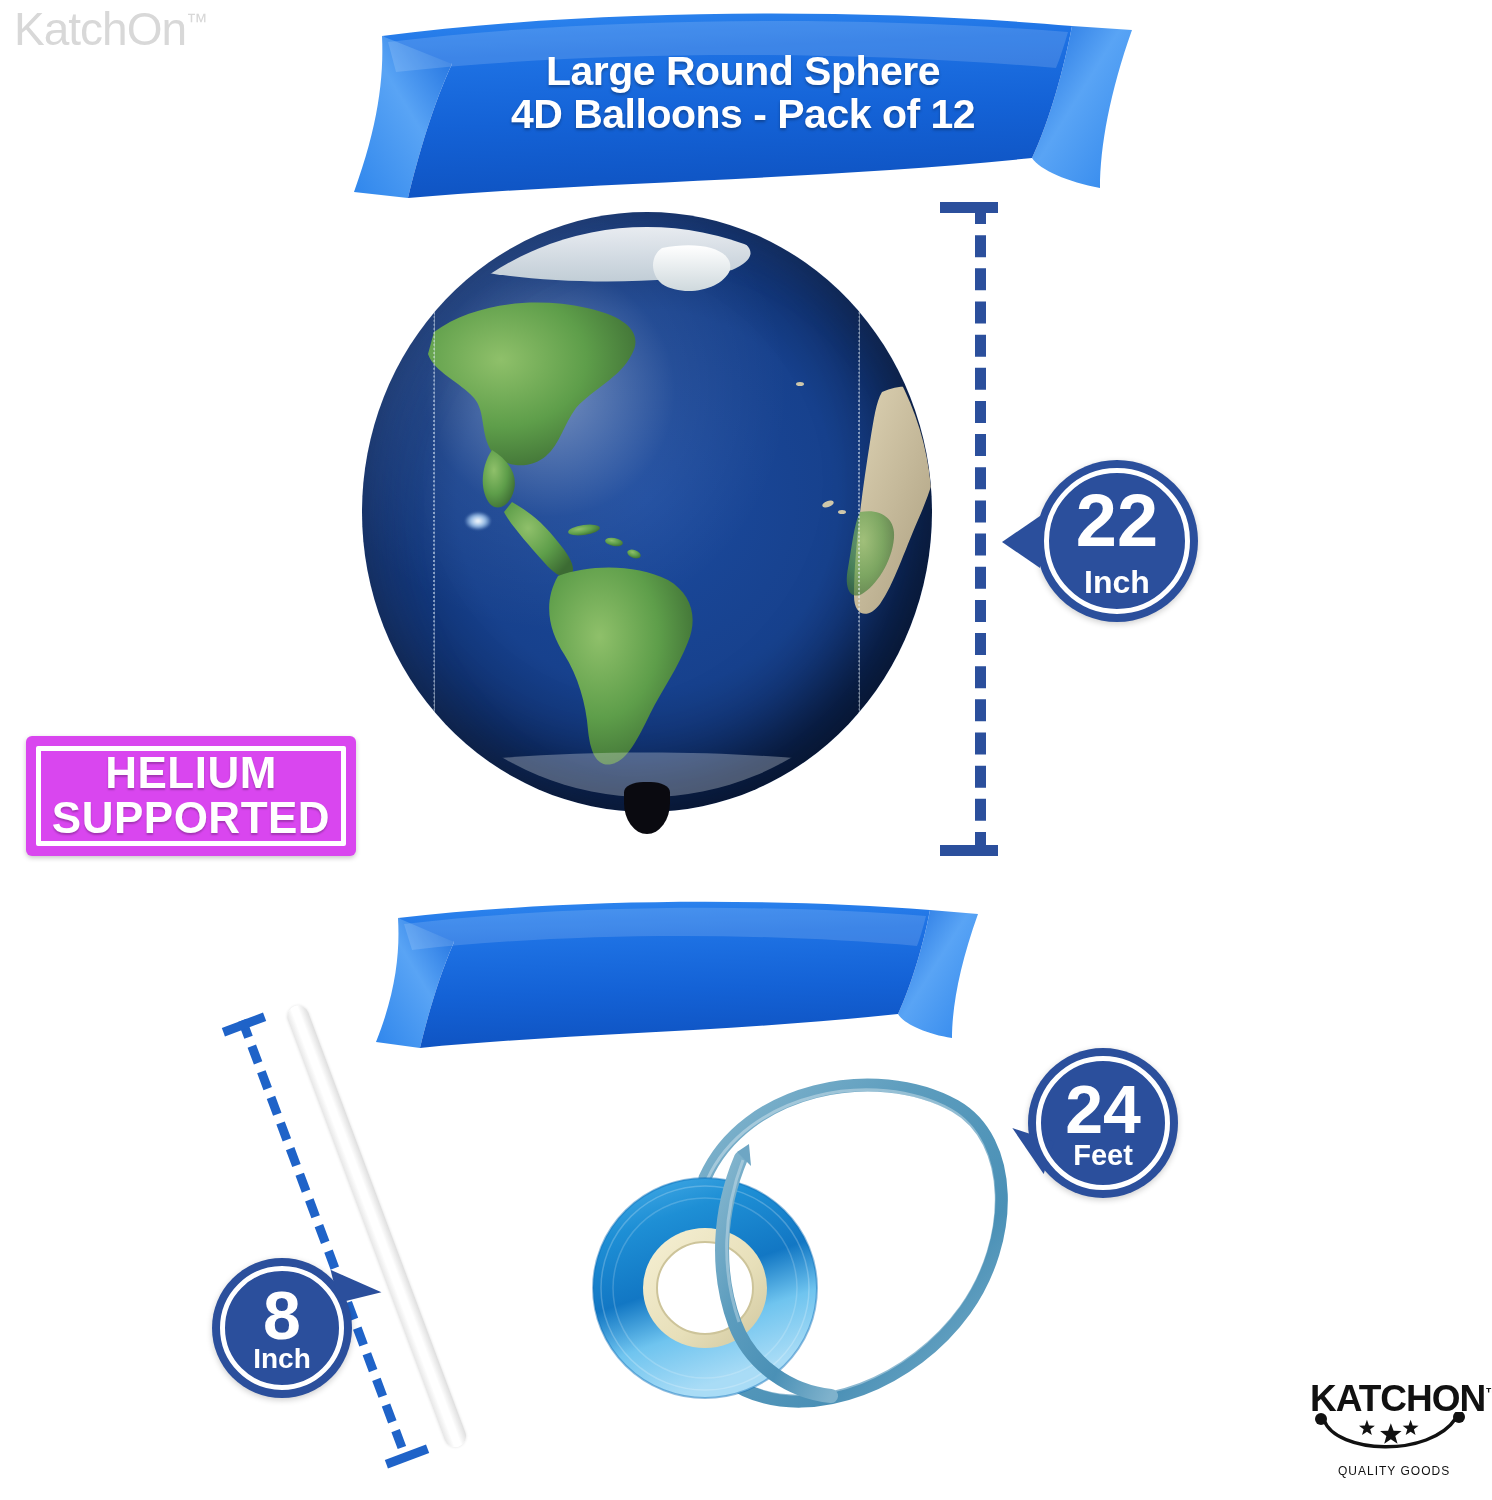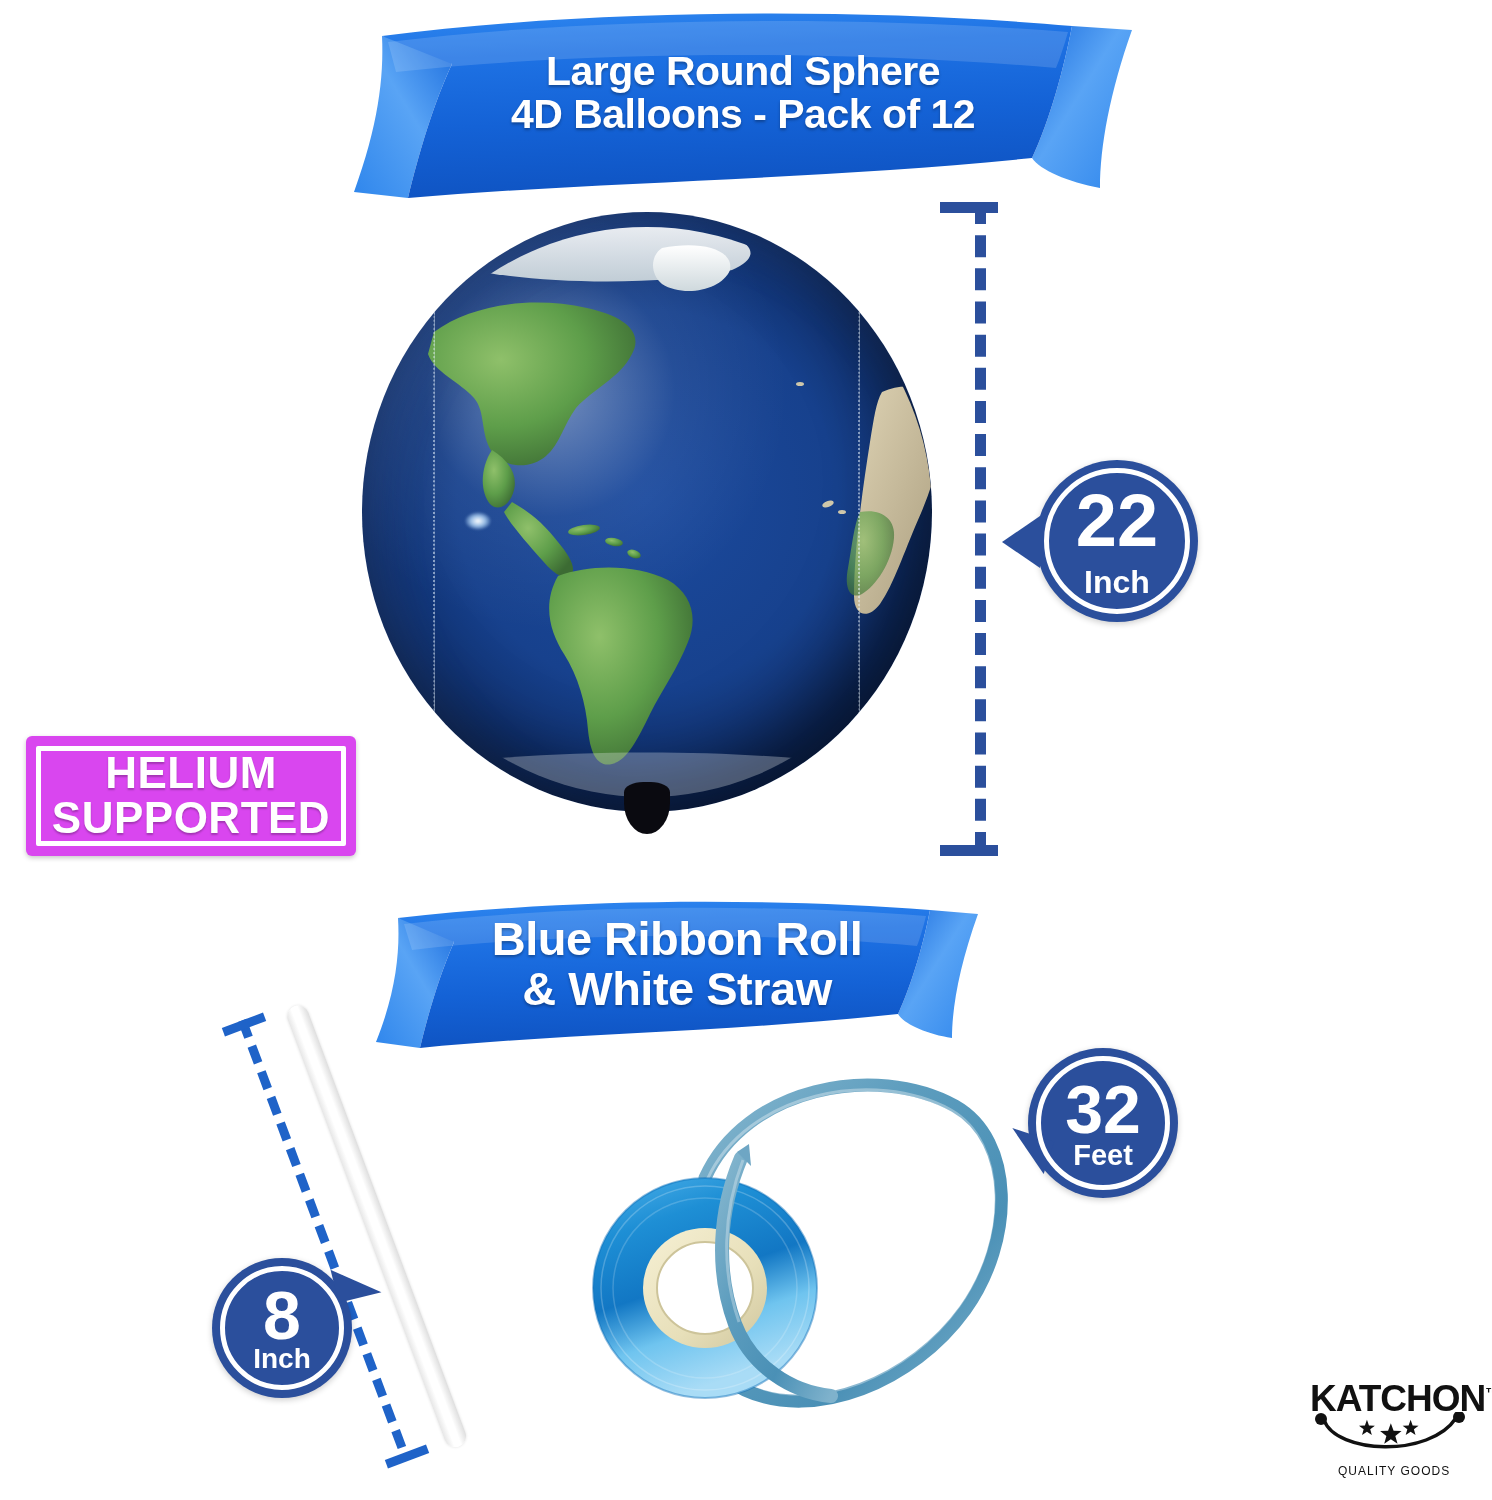--- a/index.html
+++ b/index.html
@@ -300,20 +300,21 @@
     color: #111111;
     letter-spacing: 1px;
     white-space: nowrap;
   }
 </style>
 </head>
 <body>
 
 <div id="stage">
 
+  <div id="watermark"><span>KatchOn</span><span class="tm">™</span></div>
 
   <div class="banner" id="banner-top">
     <svg width="790" height="200" viewBox="0 0 790 200">
       <defs>
         <linearGradient id="bgTop" x1="0" y1="0" x2="0.15" y2="1">
           <stop offset="0%" stop-color="#2e86ef"></stop>
           <stop offset="25%" stop-color="#1e72e4"></stop>
           <stop offset="62%" stop-color="#1462d6"></stop>
           <stop offset="100%" stop-color="#0f54c3"></stop>
         </linearGradient>
@@ -442,22 +443,20 @@
           <stop offset="0%" stop-color="#1d6ede"></stop>
           <stop offset="45%" stop-color="#59a4f5"></stop>
           <stop offset="100%" stop-color="#2f86ec"></stop>
         </linearGradient>
       </defs>
       <path d="M4 146 C 24 96, 28 56, 26 22 C 52 28, 76 38, 82 46 C 68 78, 56 118, 48 152 Z" fill="url(#foldBotL)"></path>
       <path d="M606 18 C 588 68, 580 110, 580 142 C 554 138, 532 128, 526 118 C 540 88, 552 46, 558 14 Z" fill="url(#foldBotR)"></path>
       <path d="M26 22 C 200 2, 400 2, 558 14 C 552 46, 540 88, 526 118 C 360 136, 186 138, 48 152 C 56 118, 68 78, 82 46 Z" fill="url(#bgBot)"></path>
       <path d="M32 28 C 200 8, 400 8, 554 20 C 551 32, 548 42, 545 50 C 390 36, 198 36, 40 54 Z" fill="#ffffff" opacity="0.14"></path>
     </svg>
-    <div class="banner-text">Blue Ribbon Roll
-&amp; White Straw</div>
   </div>
 
   <div id="straw"></div>
   <div id="measure-diagonal"></div>
   <div class="tick-cap-d" id="tick-d-top"></div>
   <div class="tick-cap-d" id="tick-d-bottom"></div>
 
   <div class="size-badge" id="badge-8">
     <div class="badge-pointer" id="badge-8-pointer"></div>
     <div class="ring"></div>
@@ -506,21 +505,21 @@
       <path d="M196 118 C 174 170, 170 230, 190 284 C 206 326, 246 352, 286 356" fill="none" stroke="url(#ribbonArc)" stroke-width="14" stroke-linecap="round"></path>
       <path d="M198 120 C 178 172, 176 230, 194 282" fill="none" stroke="#ffffff" stroke-width="3" opacity="0.30"></path>
 
       <path d="M192 112 L 204 104 L 206 126 Z" fill="#6ea6c4"></path>
     </svg>
   </div>
 
   <div class="size-badge" id="badge-32">
     <div class="badge-pointer" id="badge-32-pointer"></div>
     <div class="ring"></div>
-    <div class="num">32</div>
+    <div class="num">24</div>
     <div class="unit">Feet</div>
   </div>
 
   <div id="brand-logo">
     <div id="brand-name"><span>KATCHON</span><span class="tm">™</span></div>
     <svg width="172" height="60" viewBox="0 0 172 60">
 
       <path d="M14 8 C 26 42, 120 46, 146 6" fill="none" stroke="#111111" stroke-width="3.4" stroke-linecap="round"></path>
 
       <circle cx="11" cy="7" r="6" fill="#111111"></circle>

